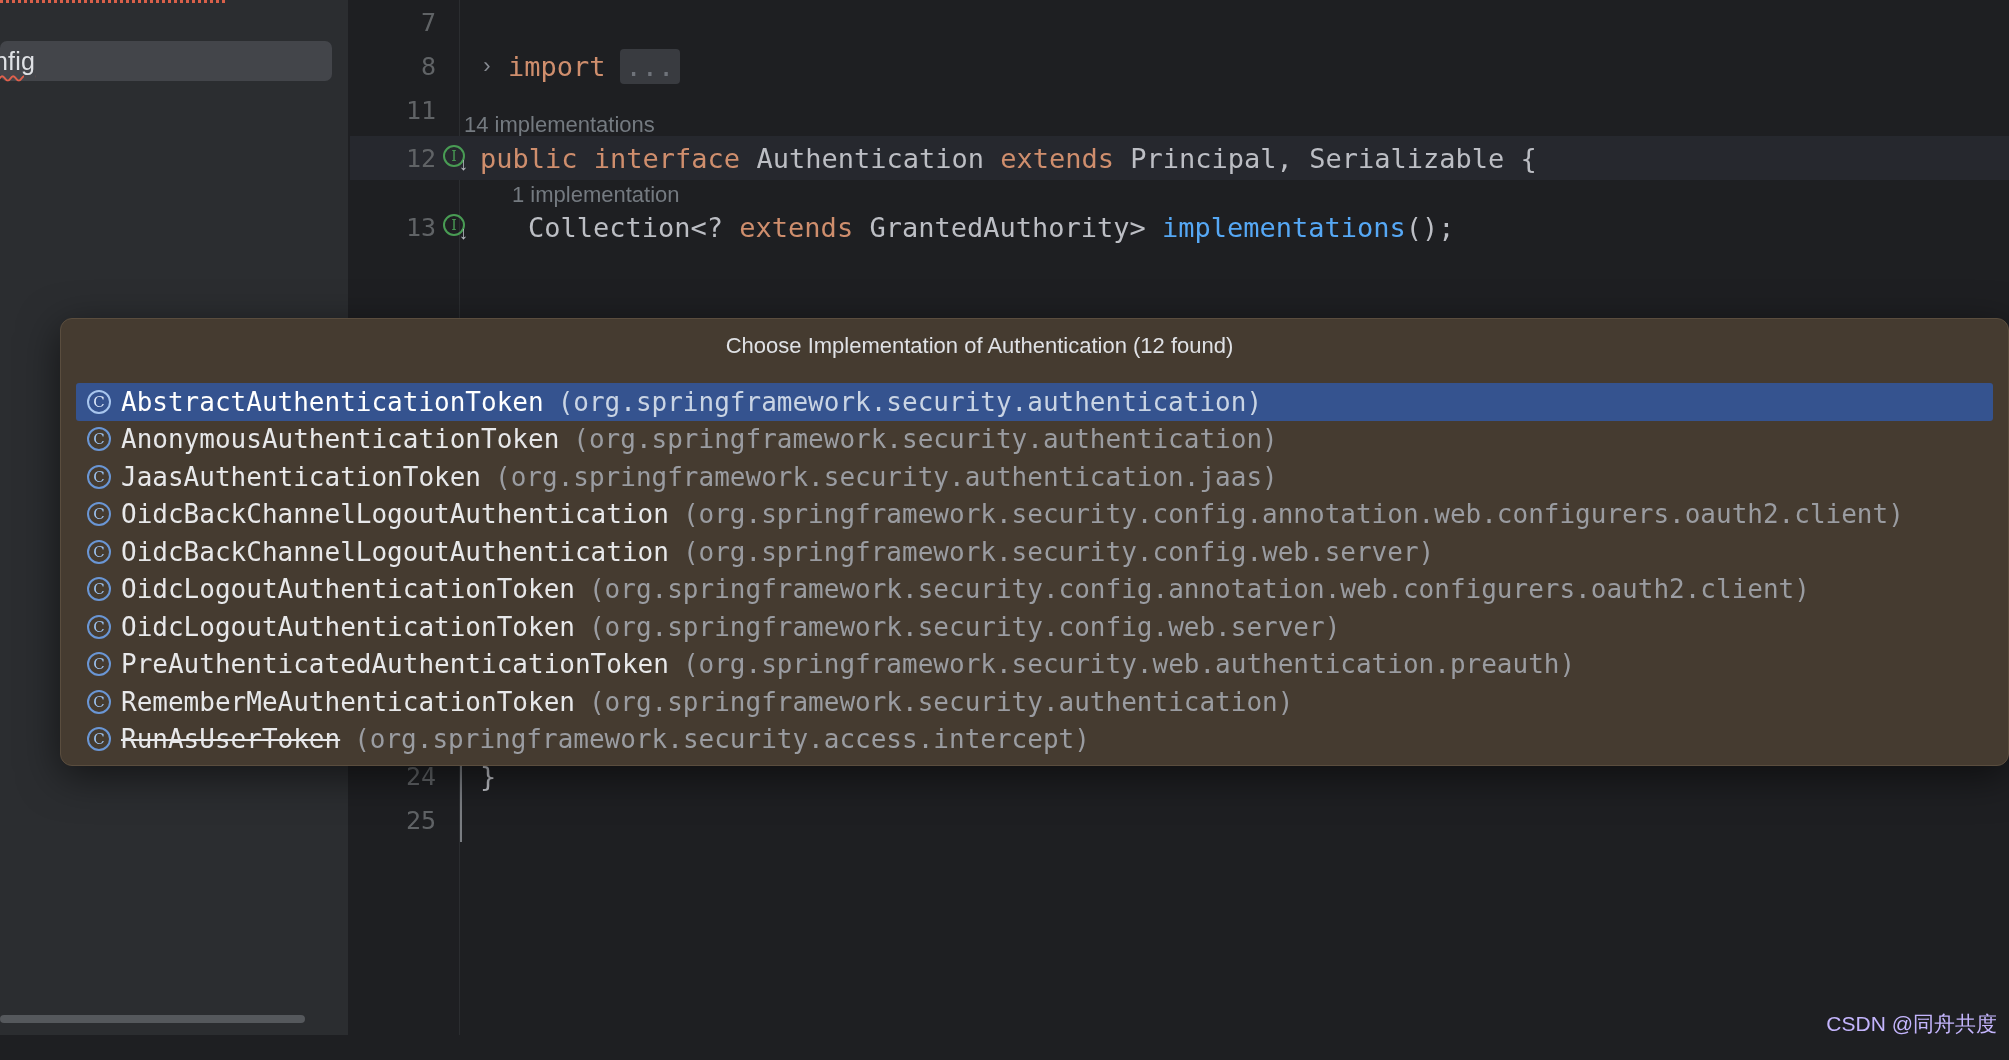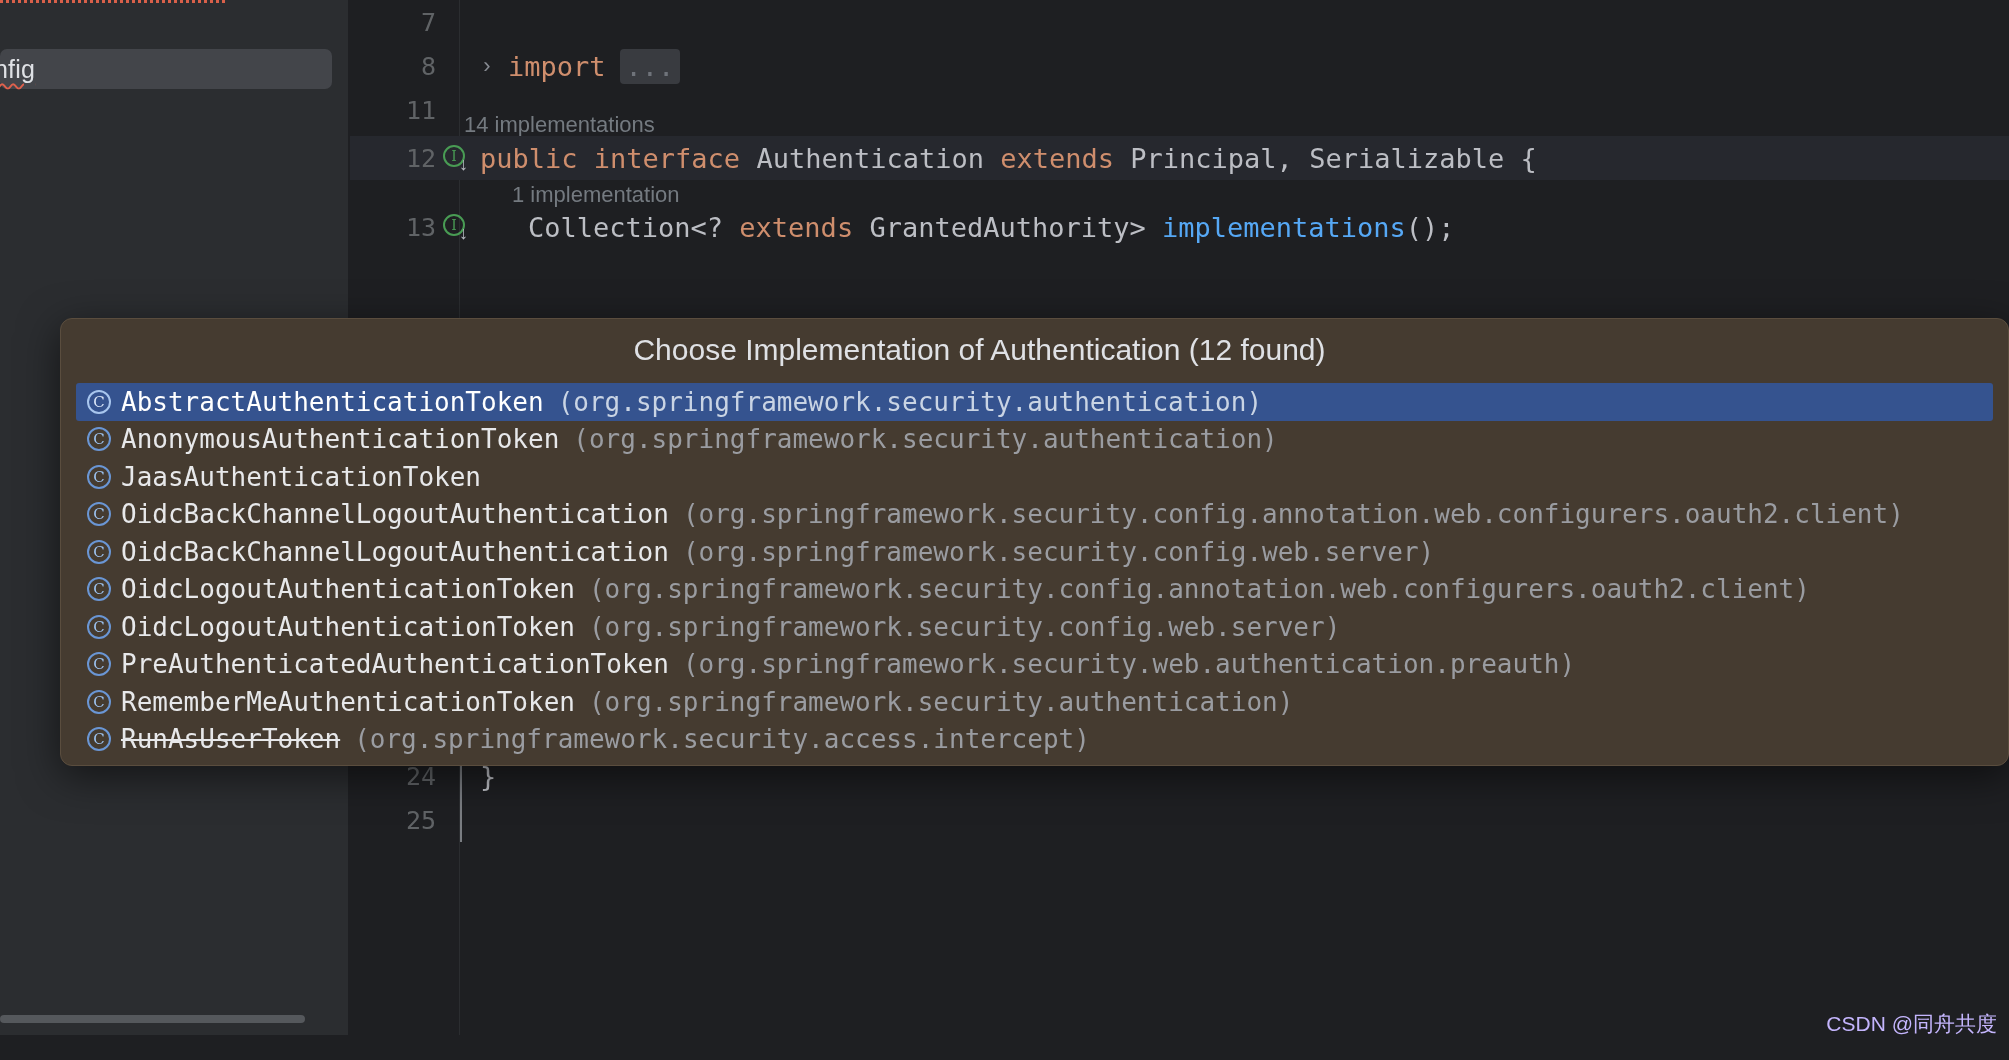--- a/index.html
+++ b/index.html
@@ -39,21 +39,20 @@
     font-size: 25px;
     color: #dfe1e5;
     letter-spacing: .2px;
     white-space: nowrap;
   }
   .tree-row.selected {
     left: 0; top: 41px;
     width: 332px;
     background: #43454a;
     border-radius: 7px;
-    margin-top: 8px;
   }
   .tree-row.selected .tree-label {
     padding-left: 0;
     margin-left: -6px;
     text-decoration: underline;
     text-decoration-color: #e0604c;
     text-decoration-style: wavy;
     text-decoration-thickness: 2px;
     text-underline-offset: 5px;
   }
@@ -204,21 +203,21 @@
     box-shadow: 0 10px 40px rgba(0,0,0,.55);
     overflow: hidden;
   }
   .popup-title {
     position: absolute;
     top: 14px;
     left: 0;
     width: 100%;
     text-align: center;
     padding-right: 110px;
-    font-size: 30px;
+    font-size: 22px;
     color: #dfe1e5;
     font-family: "Liberation Sans", sans-serif;
   }
   .popup-list {
     position: absolute;
     left: 0; top: 64px;
     width: 100%;
   }
   .popup-item {
     position: relative;
@@ -374,20 +373,21 @@
 
       <div class="popup-item">
         <span class="class-icon">C</span>
         <span class="cls-name">AnonymousAuthenticationToken</span>
         <span class="pkg-name">(org.springframework.security.authentication)</span>
       </div>
 
       <div class="popup-item">
         <span class="class-icon">C</span>
         <span class="cls-name">JaasAuthenticationToken</span>
+        <span class="pkg-name">(org.springframework.security.authentication.jaas)</span>
       </div>
 
       <div class="popup-item">
         <span class="class-icon">C</span>
         <span class="cls-name">OidcBackChannelLogoutAuthentication</span>
         <span class="pkg-name">(org.springframework.security.config.annotation.web.configurers.oauth2.client)</span>
       </div>
 
       <div class="popup-item">
         <span class="class-icon">C</span>

